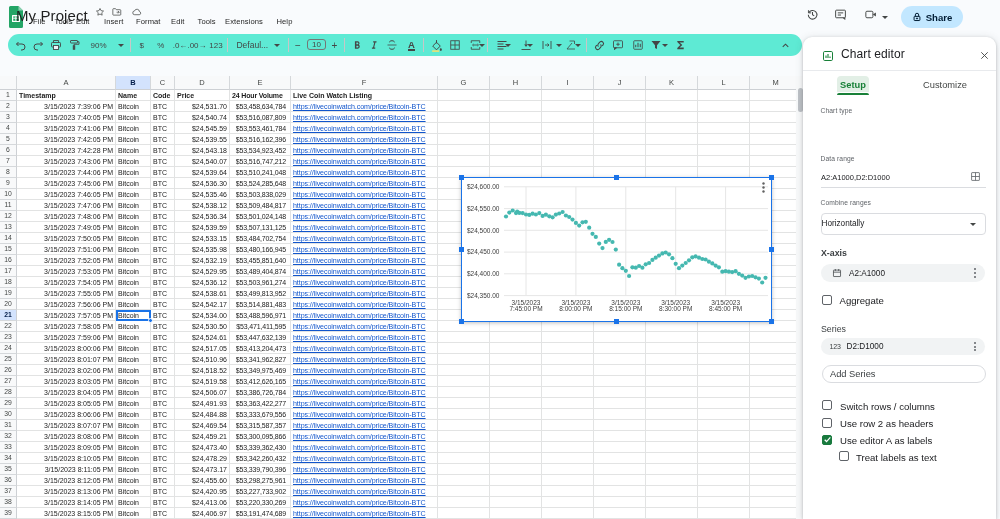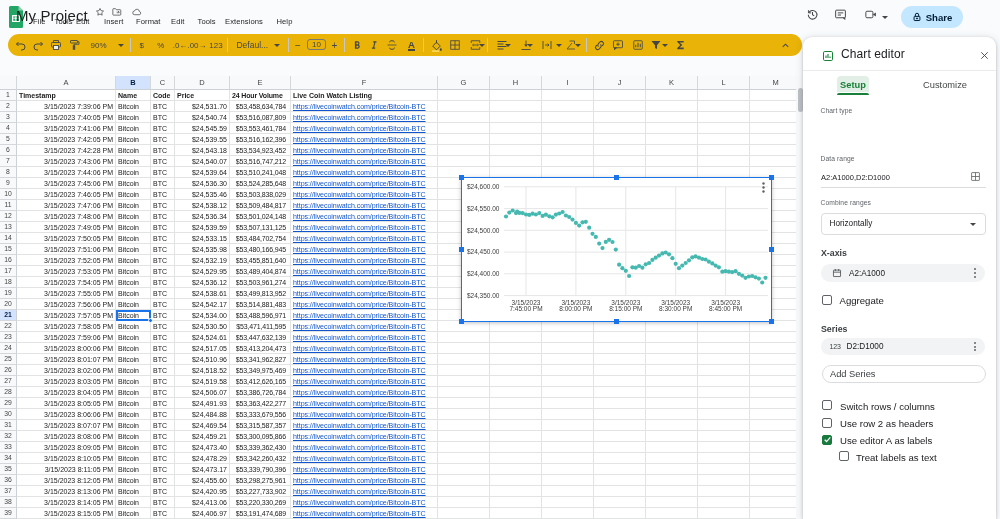--- a/index.html
+++ b/index.html
@@ -5,21 +5,21 @@
 #app{position:relative;width:1000px;height:519px}
 
 #topbar{position:absolute;left:0;top:0;width:1000px;height:33px;background:#f9fbfd}
 #logo{position:absolute;left:9px;top:6px}
 #title{position:absolute;left:16px;top:7px;font-size:15px;color:#1f1f1f;letter-spacing:.1px}
 .ticon{position:absolute;top:7px;width:10px;height:10px;color:#444746}
 #menus span{position:absolute;top:16.5px;font-size:7.6px;color:#1f1f1f;letter-spacing:.08px}
 .ric{position:absolute;top:8px;color:#444746}
 #share{position:absolute;left:901px;top:6px;width:62px;height:22px;background:#c2e7ff;border-radius:11px;color:#001d35;font-size:9.6px;font-weight:bold;display:flex;align-items:center;justify-content:center;gap:4px}
 
-#toolbar{position:absolute;left:8px;top:34px;width:794px;height:22px;background:#eab308;border-radius:11px;color:#444746}
+#toolbar{position:absolute;left:8px;top:34px;width:794px;height:22px;background:#5eead4;border-radius:11px;color:#444746}
 #toolbar .ti{position:absolute;top:3px;height:16px;display:flex;align-items:center;justify-content:center}
 #toolbar .tx{font-size:8px;color:#444746}
 .tsep{position:absolute;top:4px;width:1px;height:14px;background:#c7c7c7}
 .car{display:inline-block;width:0;height:0;border-left:3px solid transparent;border-right:3px solid transparent;border-top:3.5px solid #444746}
 
 #fbar{position:absolute;left:0;top:56px;width:1000px;height:20px;background:#fff;border-bottom:1px solid #e0e3e7}
 #fbar .nb{position:absolute;left:10px;top:3px;font-size:8.5px;color:#202124}
 
 #sheet{position:absolute;left:0;top:76px;width:796px;height:443px;background:#fff}
 #chead{display:flex;height:14px;background:#f8f9fa}
@@ -1086,39 +1086,39 @@
  <div class="plabel" style="top:118.5px">Data range</div>
  <div style="position:absolute;left:18px;top:136.5px;font-size:7.5px;color:#202124">A2:A1000,D2:D1000</div>
  <svg style="position:absolute;left:167px;top:134.5px" width="11" height="11" viewBox="0 0 24 24" fill="none" stroke="#5f6368" stroke-width="1.8">
         <rect x="3.5" y="3.5" width="17" height="17" rx="1"></rect>
         <path d="M12 3.5v17M3.5 12h17"></path>
       </svg>
  <div style="position:absolute;left:17.5px;top:114.2px;width:166px;height:0"></div>
  <div style="position:absolute;left:17.5px;top:150.7px;width:165px;height:1px;background:#dadce0"></div>
  <div class="plabel" style="top:162px">Combine ranges</div>
  <div class="pbox" style="top:176px;height:22.5px">
-   <span class="ptx" style="margin-left:8px">Horizontally</span>
+   <span class="ptx" style="margin-left:0">Horizontally</span>
    <div style="position:absolute;right:9px;top:9px" class="car"></div>
  </div>
  <div style="position:absolute;left:18px;top:211.5px;font-size:8.8px;font-weight:bold;color:#3c4043">X-axis</div>
  <div class="ppill" style="top:227.8px">
    <svg style="margin-left:11px" width="10" height="10" viewBox="0 0 24 24" fill="none" stroke="#3c4043" stroke-width="1.8">
           <rect x="3.5" y="5" width="17" height="15.5" rx="1"></rect>
           <path d="M3.5 10h17M8 2.5V7M16 2.5V7"></path>
         </svg>
    <span class="ptx" style="margin-left:7.5px">A2:A1000</span>
    <div class="kebab">
           <i></i>
           <i></i>
           <i></i>
         </div>
  </div>
  <div class="cbx" style="left:19px;top:258.2px"></div>
  <div class="cbl" style="left:36.5px;top:258.5px">Aggregate</div>
- <div style="position:absolute;left:18px;top:287.5px;font-size:8.8px;font-weight:bold;color:#3c4043">Series</div>
+ <div style="position:absolute;left:18px;top:287.5px;font-size:8.8px;font-weight:normal;color:#3c4043">Series</div>
  <div class="ppill" style="top:301.4px">
    <span style="margin-left:9px;font-size:7px;color:#3c4043;letter-spacing:-.2px">123</span>
    <span class="ptx" style="margin-left:6px">D2:D1000</span>
    <div class="kebab">
           <i></i>
           <i></i>
           <i></i>
         </div>
  </div>
  <div style="position:absolute;left:18.5px;top:328px;width:164px;height:18px;border:1px solid #dadce0;border-radius:9.5px"></div>

